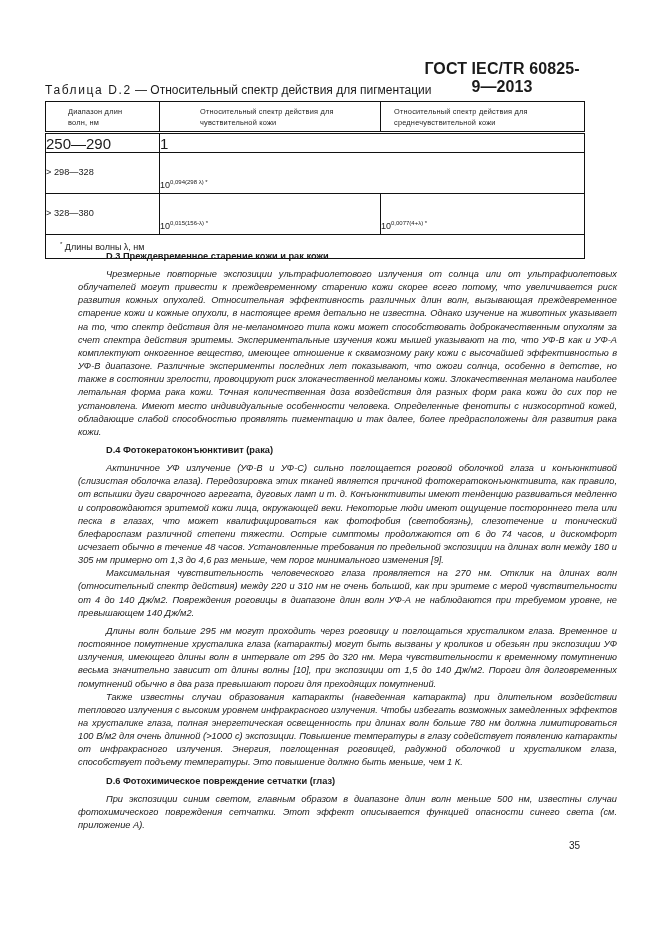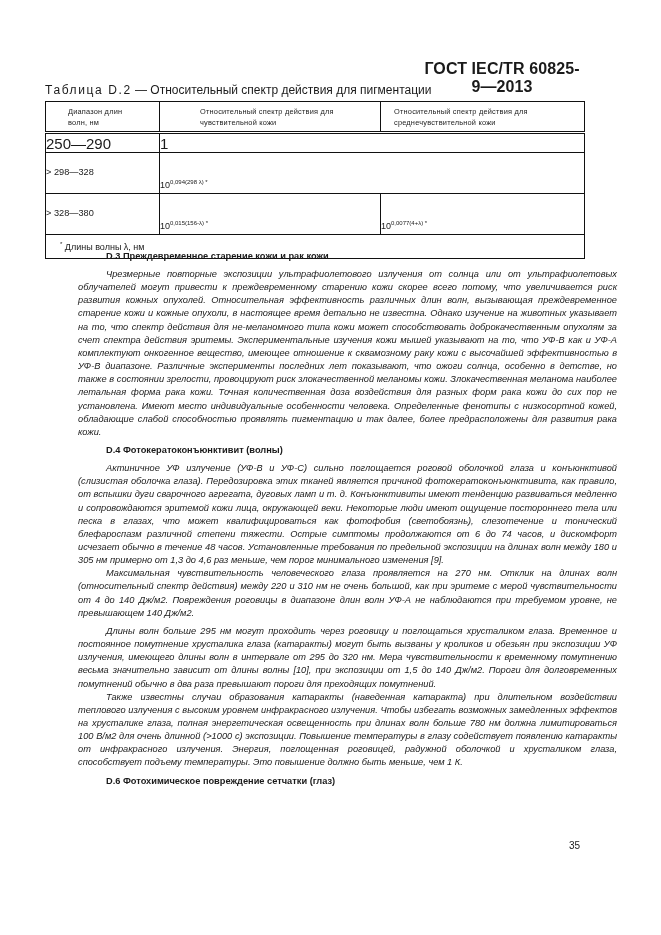--- a/index.html
+++ b/index.html
@@ -77,26 +77,27 @@
     </tr>
   </tbody>
 </table>
 
 <div class="content">
   <div class="sec">
     <h3>D.3 Преждевременное старение кожи и рак кожи</h3>
     <p>Чрезмерные повторные экспозиции ультрафиолетового излучения от солнца или от ультрафиолетовых облучателей могут привести к преждевременному старению кожи скорее всего потому, что увеличивается риск развития кожных опухолей. Относительная эффективность различных длин волн, вызывающая преждевременное старение кожи и кожные опухоли, в настоящее время детально не известна. Однако изучение на животных указывает на то, что спектр действия для не-меланомного типа кожи может способствовать доброкачественным опухолям за счет спектра действия эритемы. Экспериментальные изучения кожи мышей указывают на то, что УФ-В как и УФ-А комплектуют онкогенное вещество, имеющее отношение к сквамозному раку кожи с высочайшей эффективностью в УФ-В диапазоне. Различные эксперименты последних лет показывают, что ожоги солнца, особенно в детстве, но также в состоянии зрелости, провоцируют риск злокачественной меланомы кожи. Злокачественная меланома наиболее летальная форма рака кожи. Точная количественная доза воздействия для разных форм рака кожи до сих пор не установлена. Имеют место индивидуальные особенности человека. Определенные фенотипы с низкосортной кожей, обладающие слабой способностью проявлять пигментацию и так далее, более предрасположены для развития рака кожи.</p>
   </div>
   <div class="sec">
-    <h3>D.4 Фотокератоконъюнктивит (волны)</h3>
+    <h3>D.4 Фотокератоконъюнктивит (рака)</h3>
     <p>Актиничное УФ излучение (УФ-В и УФ-С) сильно поглощается роговой оболочкой глаза и конъюнктивой (слизистая оболочка глаза). Передозировка этих тканей является причиной фотокератоконъюнктивита, как правило, от вспышки дуги сварочного агрегата, дуговых ламп и т. д. Конъюнктивиты имеют тенденцию развиваться медленно и сопровождаются эритемой кожи лица, окружающей веки. Некоторые люди имеют ощущение постороннего тела или песка в глазах, что может квалифицироваться как фотофобия (светобоязнь), слезотечение и тонический блефароспазм различной степени тяжести. Острые симптомы продолжаются от 6 до 74 часов, и дискомфорт исчезает обычно в течение 48 часов. Установленные требования по предельной экспозиции на длинах волн между 180 и 305 нм примерно от 1,3 до 4,6 раз меньше, чем порог минимального изменения [9].</p>
     <p>Максимальная чувствительность человеческого глаза проявляется на 270 нм. Отклик на длинах волн (относительный спектр действия) между 220 и 310 нм не очень большой, как при эритеме с мерой чувствительности от 4 до 140 Дж/м2. Повреждения роговицы в диапазоне длин волн УФ-А не наблюдаются при требуемом уровне, не превышающем 140 Дж/м2.</p>
   </div>
   <div class="sec">
     <p>Длины волн больше 295 нм могут проходить через роговицу и поглощаться хрусталиком глаза. Временное и постоянное помутнение хрусталика глаза (катаракты) могут быть вызваны у кроликов и обезьян при экспозиции УФ излучения, имеющего длины волн в интервале от 295 до 320 нм. Мера чувствительности к временному помутнению весьма значительно зависит от длины волны [10], при экспозиции от 1,5 до 140 Дж/м2. Пороги для долговременных помутнений обычно в два раза превышают пороги для преходящих помутнений.</p>
     <p>Также известны случаи образования катаракты (наведенная катаракта) при длительном воздействии теплового излучения с высоким уровнем инфракрасного излучения. Чтобы избегать возможных замедленных эффектов на хрусталике глаза, полная энергетическая освещенность при длинах волн больше 780 нм должна лимитироваться 100 В/м2 для очень длинной (&gt;1000 с) экспозиции. Повышение температуры в глазу содействует появлению катаракты от инфракрасного излучения. Энергия, поглощенная роговицей, радужной оболочкой и хрусталиком глаза, способствует подъему температуры. Это повышение должно быть меньше, чем 1 К.</p>
   </div>
   <div class="sec">
     <h3>D.6 Фотохимическое повреждение сетчатки (глаз)</h3>
+    <p>При экспозиции синим светом, главным образом в диапазоне длин волн меньше 500 нм, известны случаи фотохимического повреждения сетчатки. Этот эффект описывается функцией опасности синего света (см. приложение А).</p>
   </div>
 </div>
 
 <div class="page-number">35</div>
 
 </body></html>

